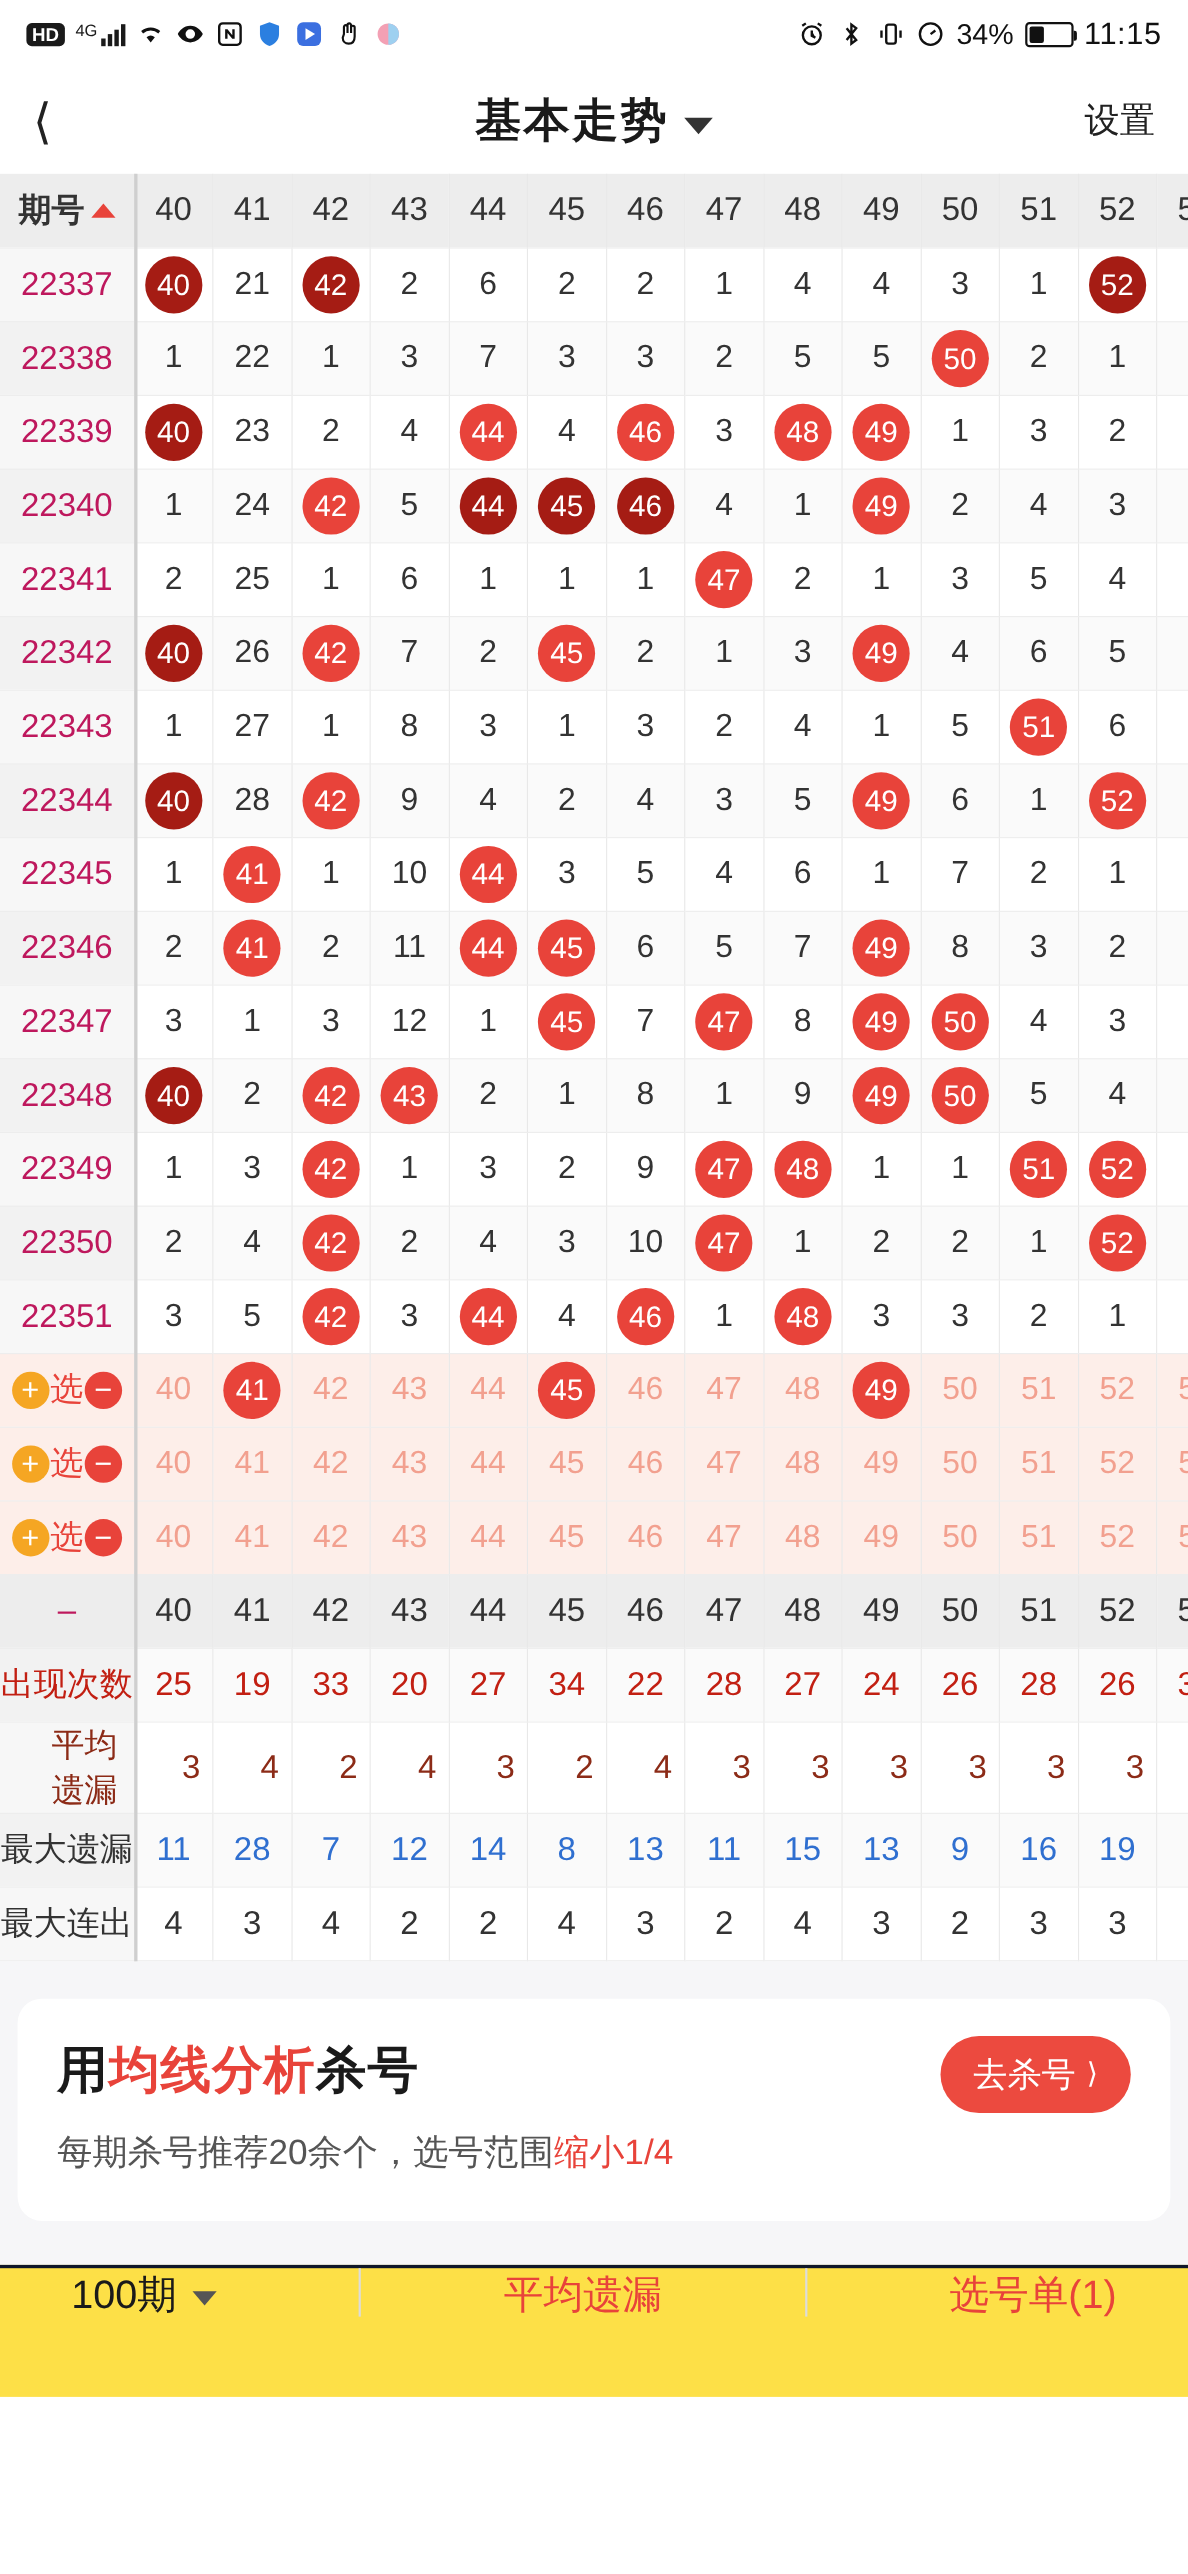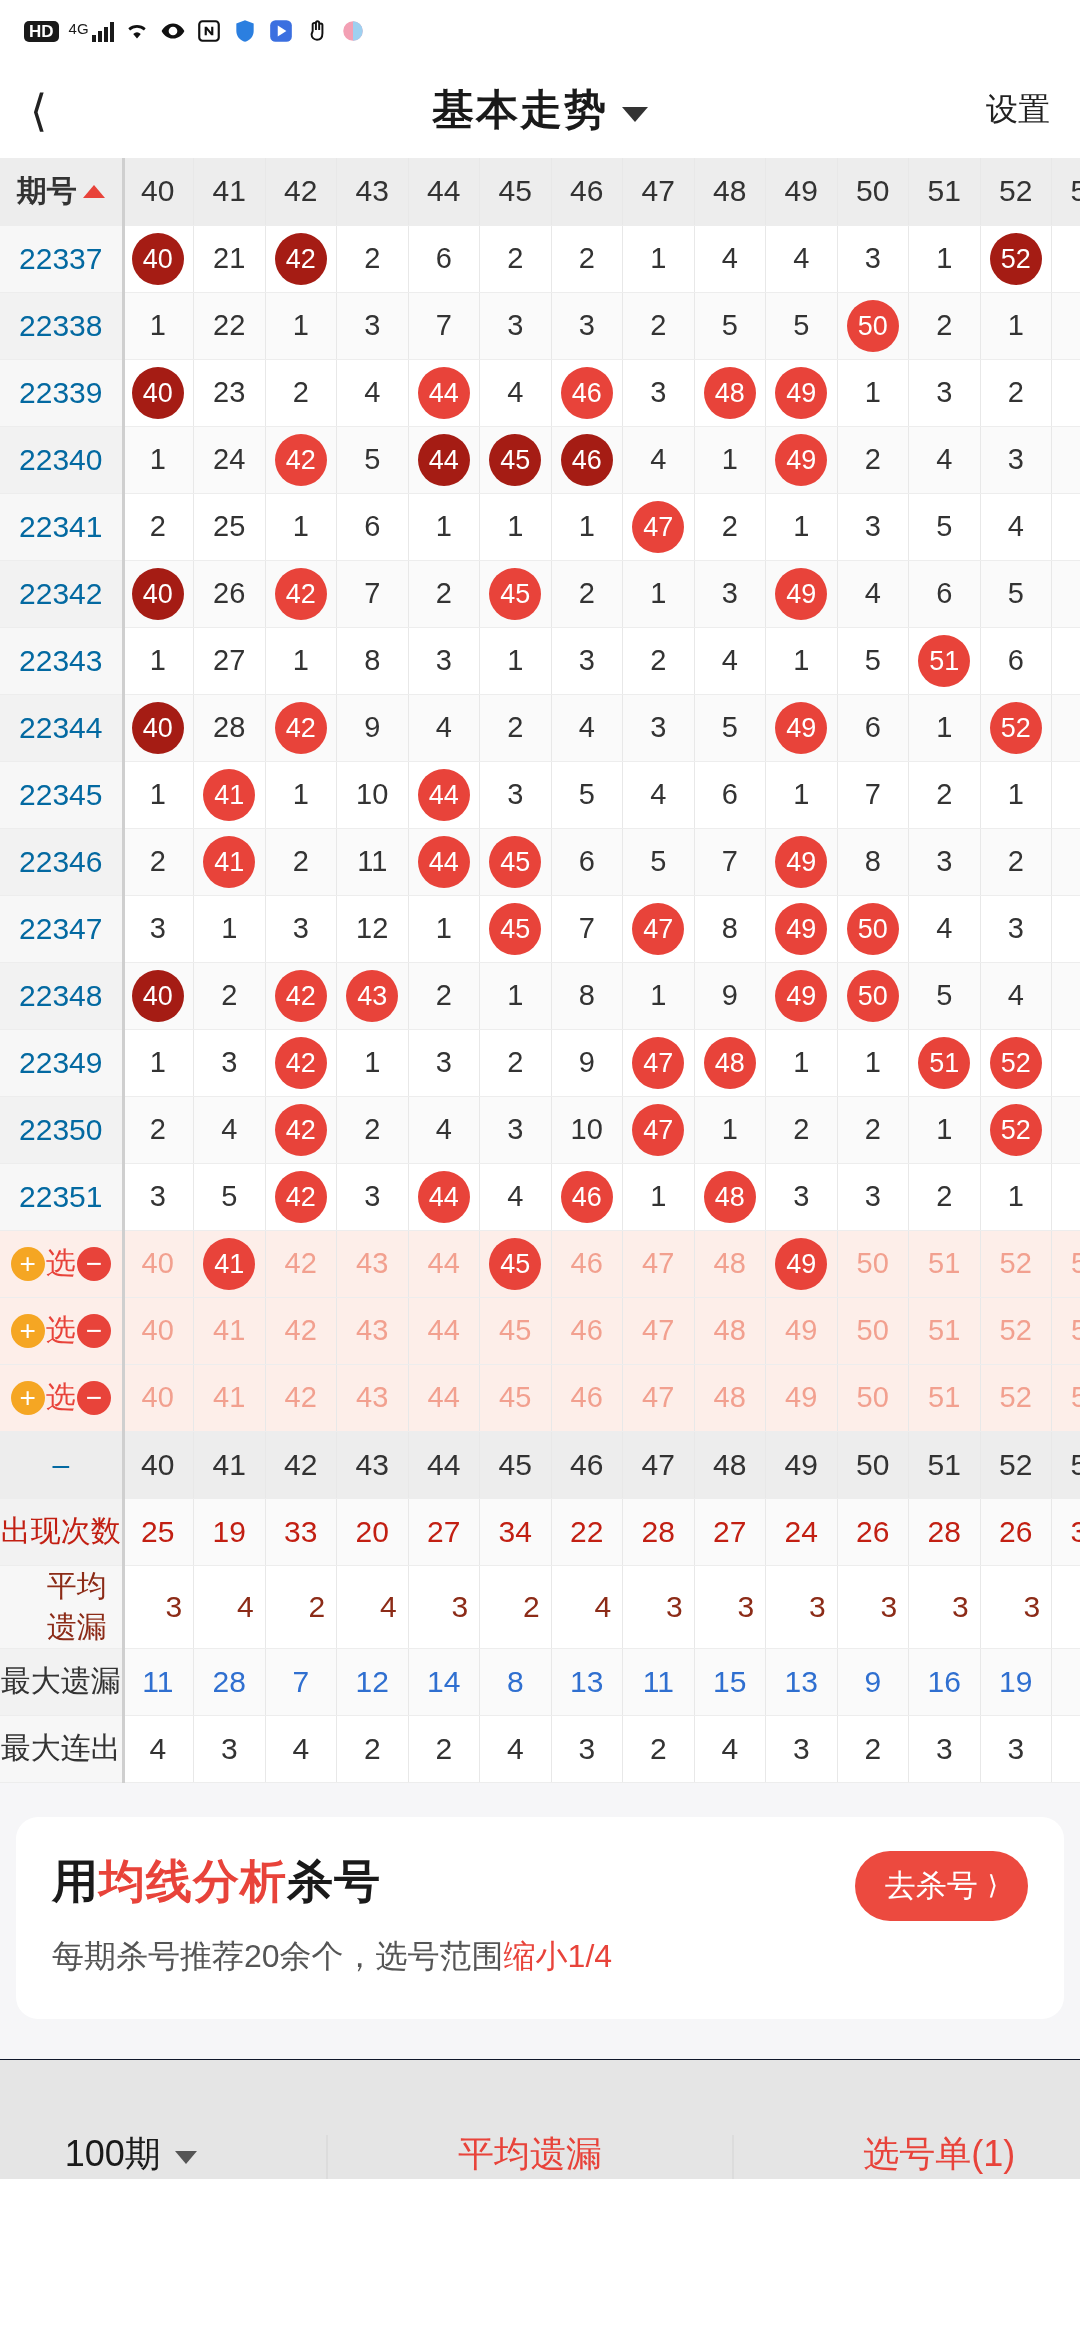--- a/index.html
+++ b/index.html
@@ -73,21 +73,21 @@
     background: #ededed; font-size: 30px; color: #333; font-weight: normal;
   }
   thead th.hdr-num {
     background: #ededed; font-size: 30px; color: #333; font-weight: normal;
     height: 62px;
   }
   .sortwrap { display:inline-flex; align-items:center; gap: 6px; font-weight: bold;}
   .caret-up { width:0;height:0;border-left:11px solid transparent;border-right:11px solid transparent;border-bottom:13px solid #e8433a;}
 
   tbody tr td.lbl {
-    background: #f7f7f7; color:#0369a1; font-size:30px;
+    background: #f7f7f7; color:#be185d; font-size:30px;
   }
   tbody tr:nth-child(even) td { background: #fafafa; }
   tbody tr:nth-child(even) td.lbl { background: #f2f2f2; }
 
   .ball {
     display:inline-block; width:52px; height:52px; line-height:52px; border-radius:50%;
     background:#e8433a; color:#fff; font-size:27px;
   }
   .ball.dark { background:#a51c14; }
 
@@ -128,22 +128,22 @@
   .promo-sub .hl { color:#e8433a; }
   .promo-btn {
     position:absolute; right:36px; top:34px;
     background:#ec4a3f; color:#fff; border-radius:40px;
     padding: 14px 30px; font-size:31px; display:flex; align-items:center; gap:10px;
   }
   .promo-btn .arr { font-size: 26px; }
 
   
   .bottombar {
-    height: 120px; display:flex; align-items:flex-end; justify-content:space-around;
-    background:#e5e5e5; border-top:1px solid #0f172a; font-size: 36px;
+    height: 120px; display:flex; align-items:flex-start; justify-content:space-around;
+    background:#fde047; border-top:3px solid #0f172a; font-size: 36px;
   }
   .bb-item { display:flex; align-items:center; gap:14px; color:#1a1a1a; }
   .bb-item.red { color:#e8433a; }
   .bb-div { width:2px; height:44px; background:#dcdcdc; }
   .chev-sm { width:0;height:0;border-left:11px solid transparent;border-right:11px solid transparent;border-top:13px solid #555; margin-top:6px;}
 </style>
 </head>
 <body>
 
 <div class="phone">
@@ -177,20 +177,42 @@
           <rect x="2" y="2" width="20" height="20" rx="5" fill="#3b6fe0"></rect>
           <path fill="#fff" d="M9 7l8 5-8 5z"></path>
         </svg>
       <svg class="icon-sq" viewBox="0 0 24 24">
           <path fill="none" stroke="#111" stroke-width="1.8" d="M8 12V6a1.5 1.5 0 0 1 3 0v5V4.5a1.5 1.5 0 0 1 3 0V11V6.5a1.5 1.5 0 0 1 3 0V14c0 4-2 6-5 6s-5-2-5-5z"></path>
         </svg>
       <svg class="icon-sq" viewBox="0 0 24 24">
           <circle cx="12" cy="12" r="9" fill="#f3a0b4"></circle>
           <path d="M12 3a9 9 0 0 1 0 18z" fill="#9ed0f0"></path>
         </svg>
+    </div>
+    <div class="sb-right">
+      <svg class="icon-sq" viewBox="0 0 24 24">
+          <circle cx="12" cy="13" r="7.5" fill="none" stroke="#111" stroke-width="2"></circle>
+          <path stroke="#111" stroke-width="2" d="M12 9v4.5l3 1.5M4 5l3-2M20 5l-3-2"></path>
+        </svg>
+      <svg class="icon-sq" viewBox="0 0 24 24">
+          <path fill="none" stroke="#111" stroke-width="2" d="M8 7l8 10-4 3V4l4 3-8 10"></path>
+        </svg>
+      <svg class="icon-sq" viewBox="0 0 24 24">
+          <rect x="8" y="4" width="8" height="16" rx="2" fill="none" stroke="#111" stroke-width="2"></rect>
+          <path stroke="#111" stroke-width="2" d="M4 9v6M20 9v6"></path>
+        </svg>
+      <svg class="icon-sq" viewBox="0 0 24 24">
+          <circle cx="12" cy="12" r="9" fill="none" stroke="#111" stroke-width="2"></circle>
+          <path stroke="#111" stroke-width="2" d="M12 12l4-3"></path>
+        </svg>
+      <span>34%</span>
+      <span class="batt">
+          <i></i>
+        </span>
+      <span class="clock">11:15</span>
     </div>
   </div>
 
   <div class="navbar">
     <div class="nav-back">⟨</div>
     <div class="nav-title-wrap">
       <span class="nav-title">基本走势</span>
       <span class="chev-down"></span>
     </div>
     <div class="nav-right">设置</div>

